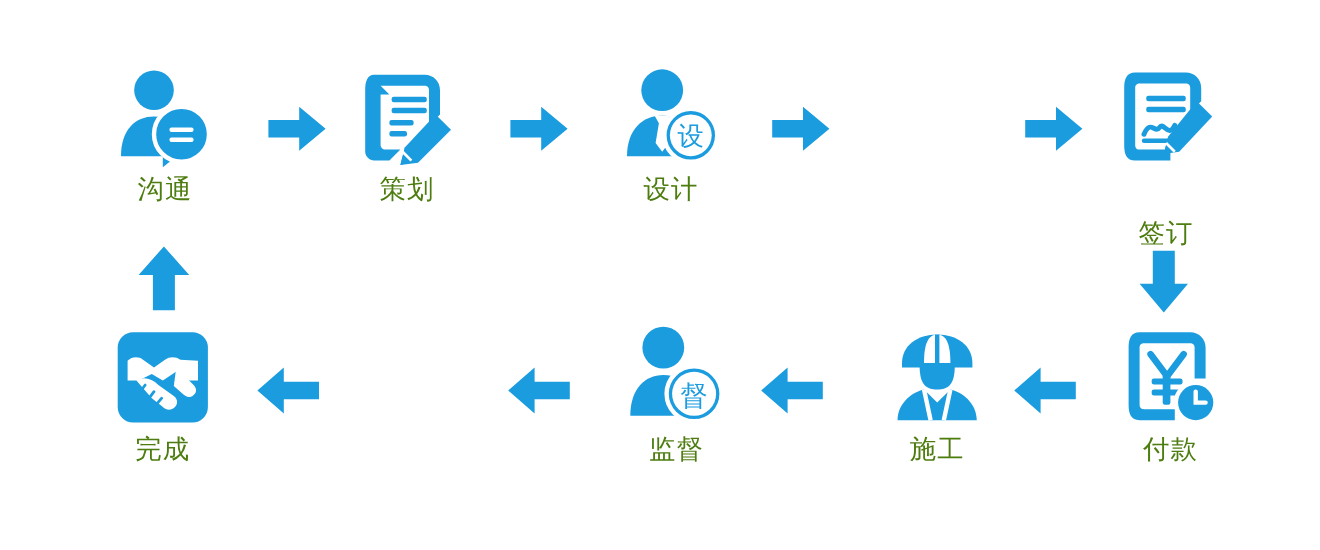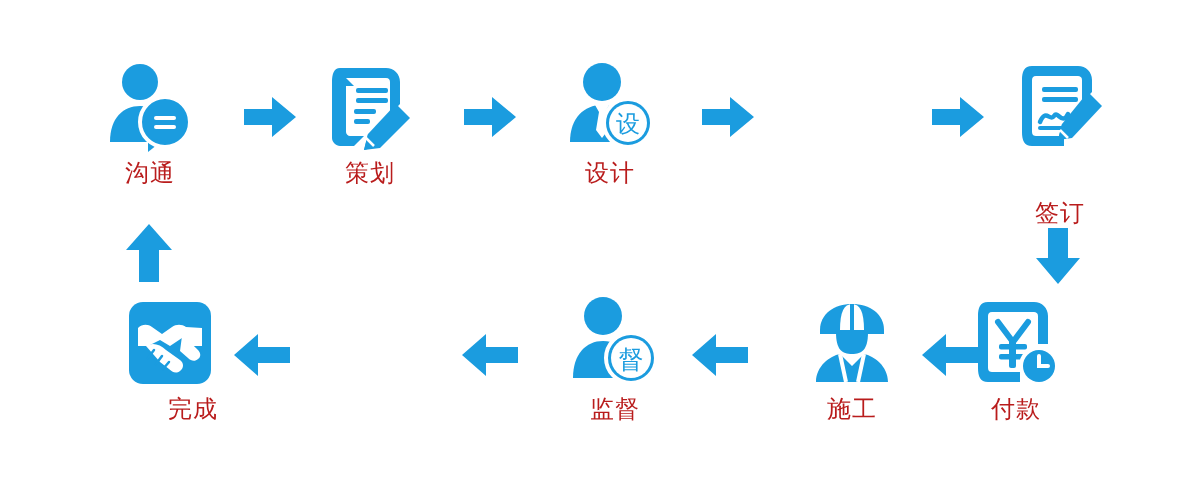--- a/index.html
+++ b/index.html
@@ -36,21 +36,21 @@
     height: 96px;
     display: flex;
     align-items: center;
     justify-content: center;
   }
   .step-icon svg { display: block; }
   .step-label {
     margin-top: 6px;
     font-size: 24px;
     line-height: 1.1;
-    color: #b91c1c;
+    color: #4d7c0f;
     letter-spacing: 1px;
     white-space: nowrap;
     font-family: "Liberation Sans", "DejaVu Sans", sans-serif;
   }
 
   
   .arrow {
     position: absolute;
     display: flex;
     align-items: center;
@@ -154,21 +154,21 @@
     </div>
     <div class="step-label">签订</div>
   </div>
 
   <div class="arrow" style="left:1032px; top:226px;">
     <svg width="52" height="60" viewBox="0 0 52 60">
       <path d="M16 2 L36 2 L36 32 L48 32 L26 58 L4 32 L16 32 Z" fill="#1b9cdf"></path>
     </svg>
   </div>
 
-  <div class="step row-bot" style="left:946px;justify-content:center;">
+  <div class="step row-bot" style="left:994px;justify-content:center;">
     <div class="step-icon">
       <svg width="92" height="92" viewBox="0 0 92 92">
         <path d="M18 6 L64 6 C72 6 78 12 78 20 L78 48 L68 48 L68 20 C68 17 66 16 64 16 L22 16 C19 16 18 18 18 20 L18 72 C18 75 20 76 22 76 L50 76 L50 86 L18 86 C10 86 8 80 8 72 L8 20 C8 12 10 6 18 6 Z" fill="#1b9cdf"></path>
         <path d="M28 26 L43 46 L58 26" stroke="#1b9cdf" stroke-width="6" fill="none" stroke-linecap="round" stroke-linejoin="round"></path>
         <rect x="29" y="48" width="28" height="5.5" rx="2" fill="#1b9cdf"></rect>
         <rect x="29" y="58" width="28" height="5.5" rx="2" fill="#1b9cdf"></rect>
         <rect x="39" y="44" width="7" height="28" rx="2" fill="#1b9cdf"></rect>
         <circle cx="69" cy="70" r="20" fill="#ffffff"></circle>
         <circle cx="69" cy="70" r="16" fill="#1b9cdf"></circle>
         <path d="M69 60 L69 70 L78 70" stroke="#ffffff" stroke-width="4" fill="none" stroke-linecap="round"></path>
@@ -224,21 +224,21 @@
     </svg>
   </div>
 
 
   <div class="arrow" style="left:232px; top:330px;">
     <svg width="60" height="50" viewBox="0 0 60 50">
       <path d="M58 17 L26 17 L26 4 L2 25 L26 46 L26 33 L58 33 Z" fill="#1b9cdf"></path>
     </svg>
   </div>
 
-  <div class="step row-bot" style="left:78px;align-items:flex-end;">
+  <div class="step row-bot" style="left:78px;">
     <div class="step-icon">
       <svg width="92" height="92" viewBox="0 0 92 92">
         <rect x="5" y="6" width="82" height="82" rx="14" fill="#1b9cdf"></rect>
         <path d="M14 32 C18 28 24 28 28 31 L38 38 L48 31 C52 28 58 28 62 31 L78 32 L78 50 L68 50 L58 42 L46 50 L36 44 L24 50 L14 50 Z" fill="#ffffff"></path>
         <path d="M22 50 C28 46 36 48 42 54 L56 64 C60 67 60 72 56 75 C52 78 48 76 45 73 L36 66" fill="#ffffff"></path>
         <path d="M30 54 L24 62 M38 60 L32 68 M45 66 L39 73" stroke="#1b9cdf" stroke-width="2.5" stroke-linecap="round"></path>
         <path d="M58 40 C64 44 70 50 74 54 C77 57 77 61 74 63 C71 66 67 65 64 62 L56 55" fill="#ffffff"></path>
       </svg>
     </div>
     <div class="step-label">完成</div>

